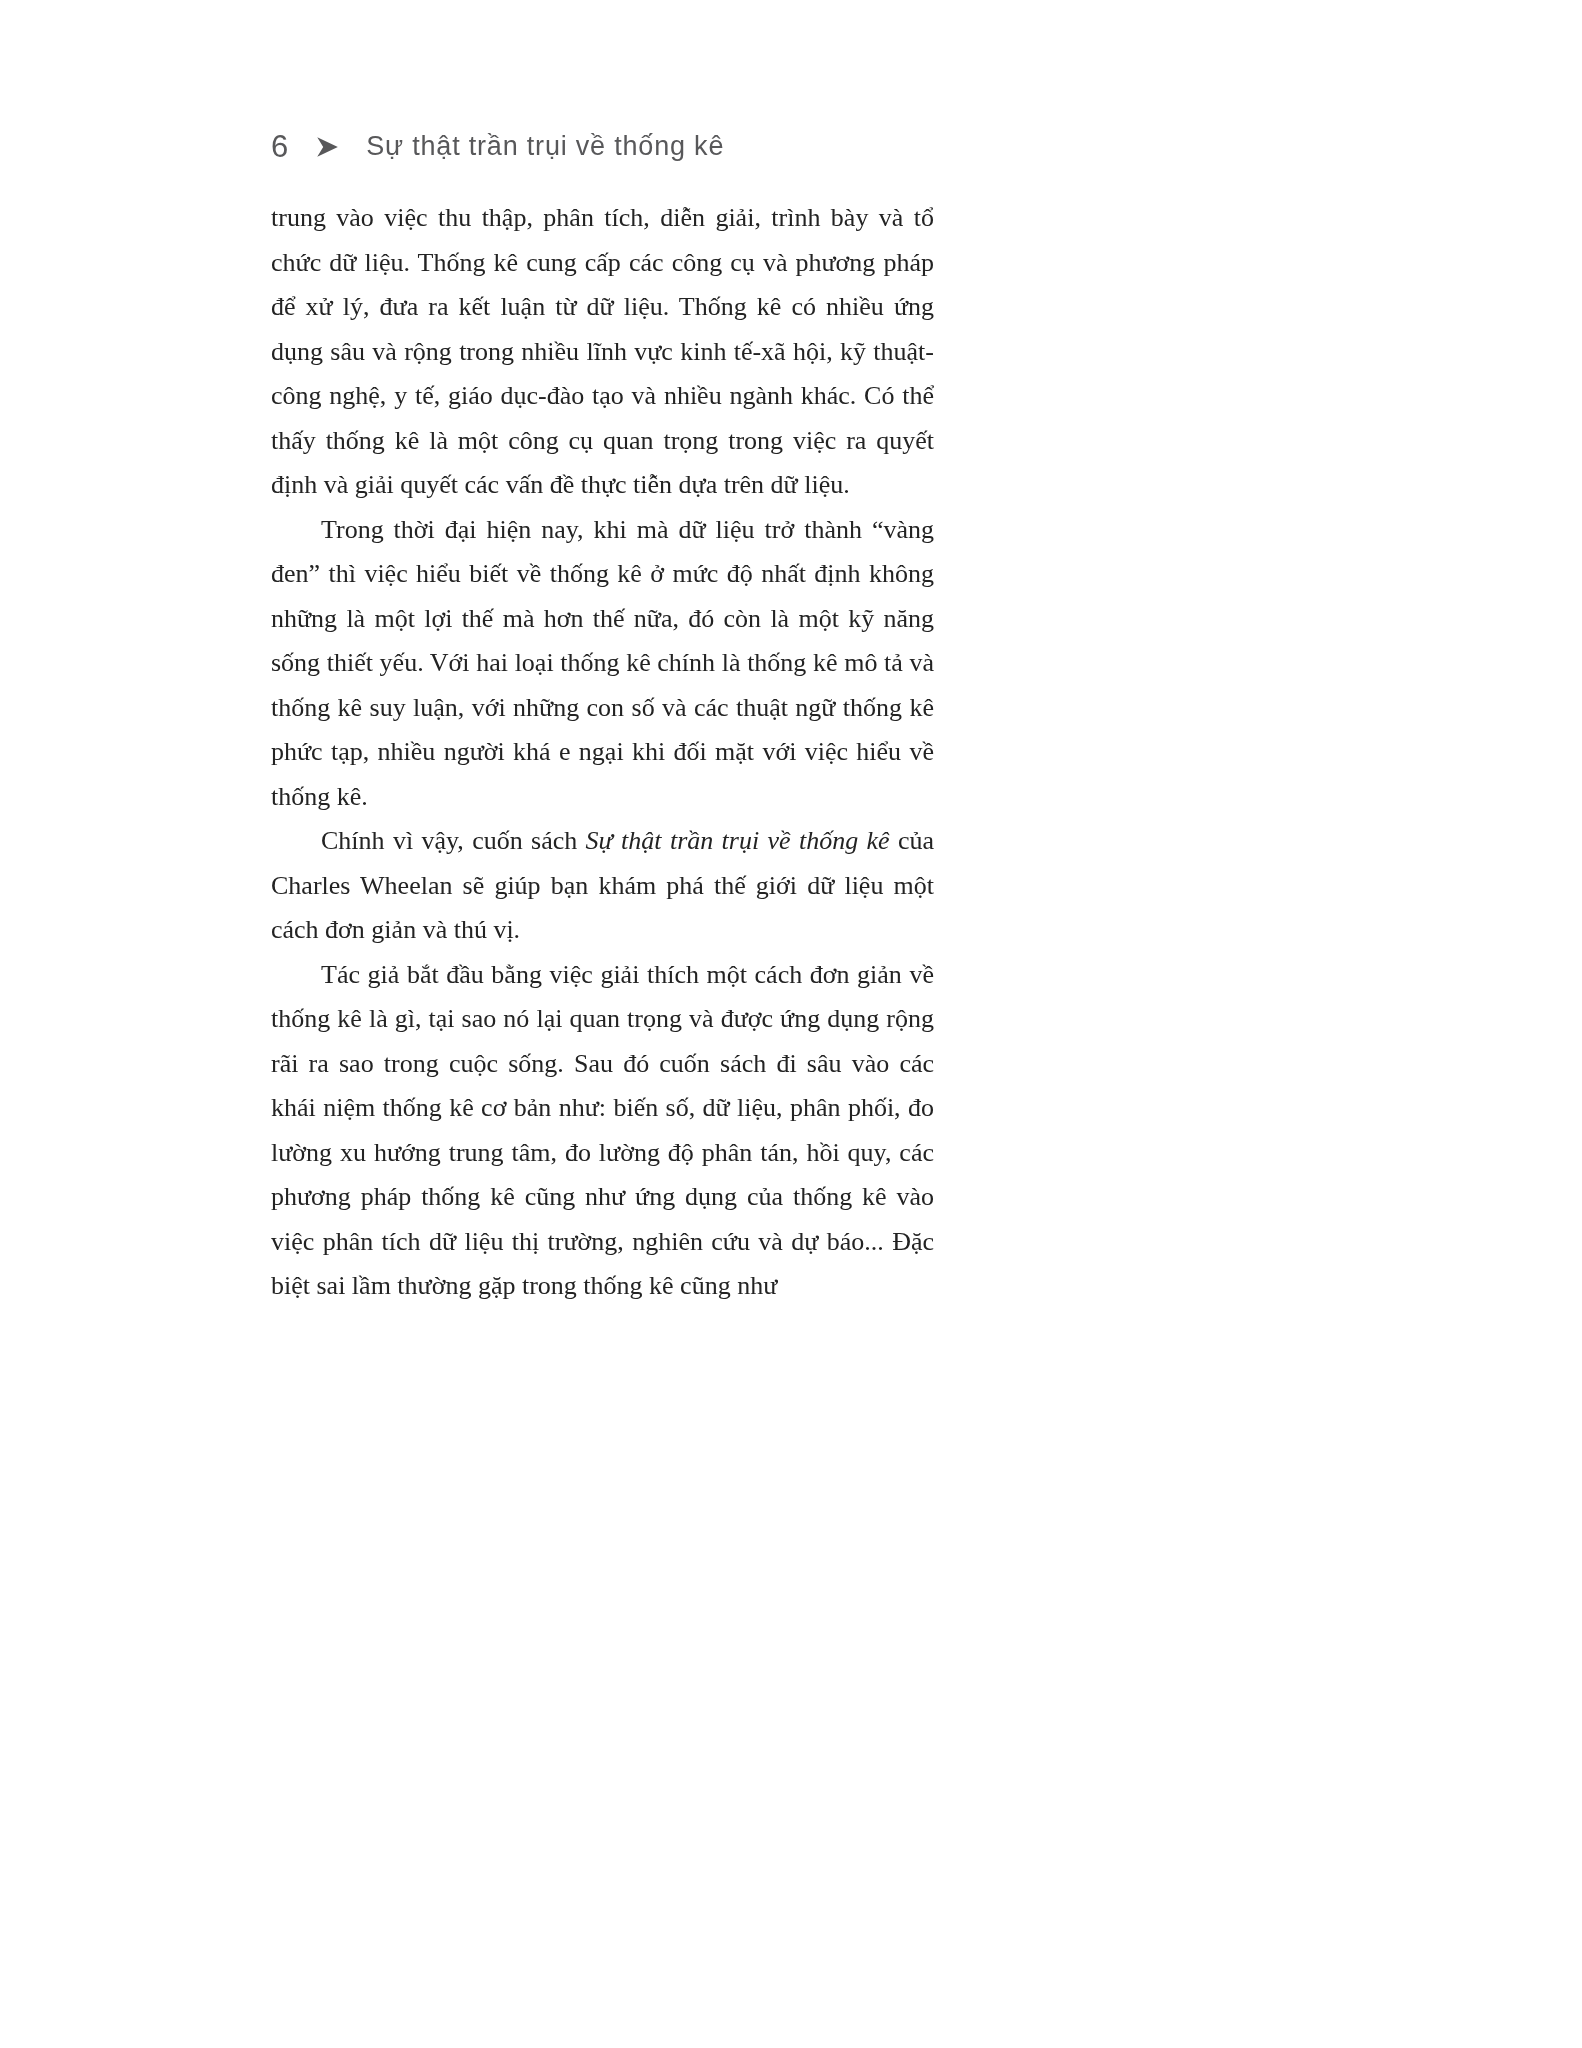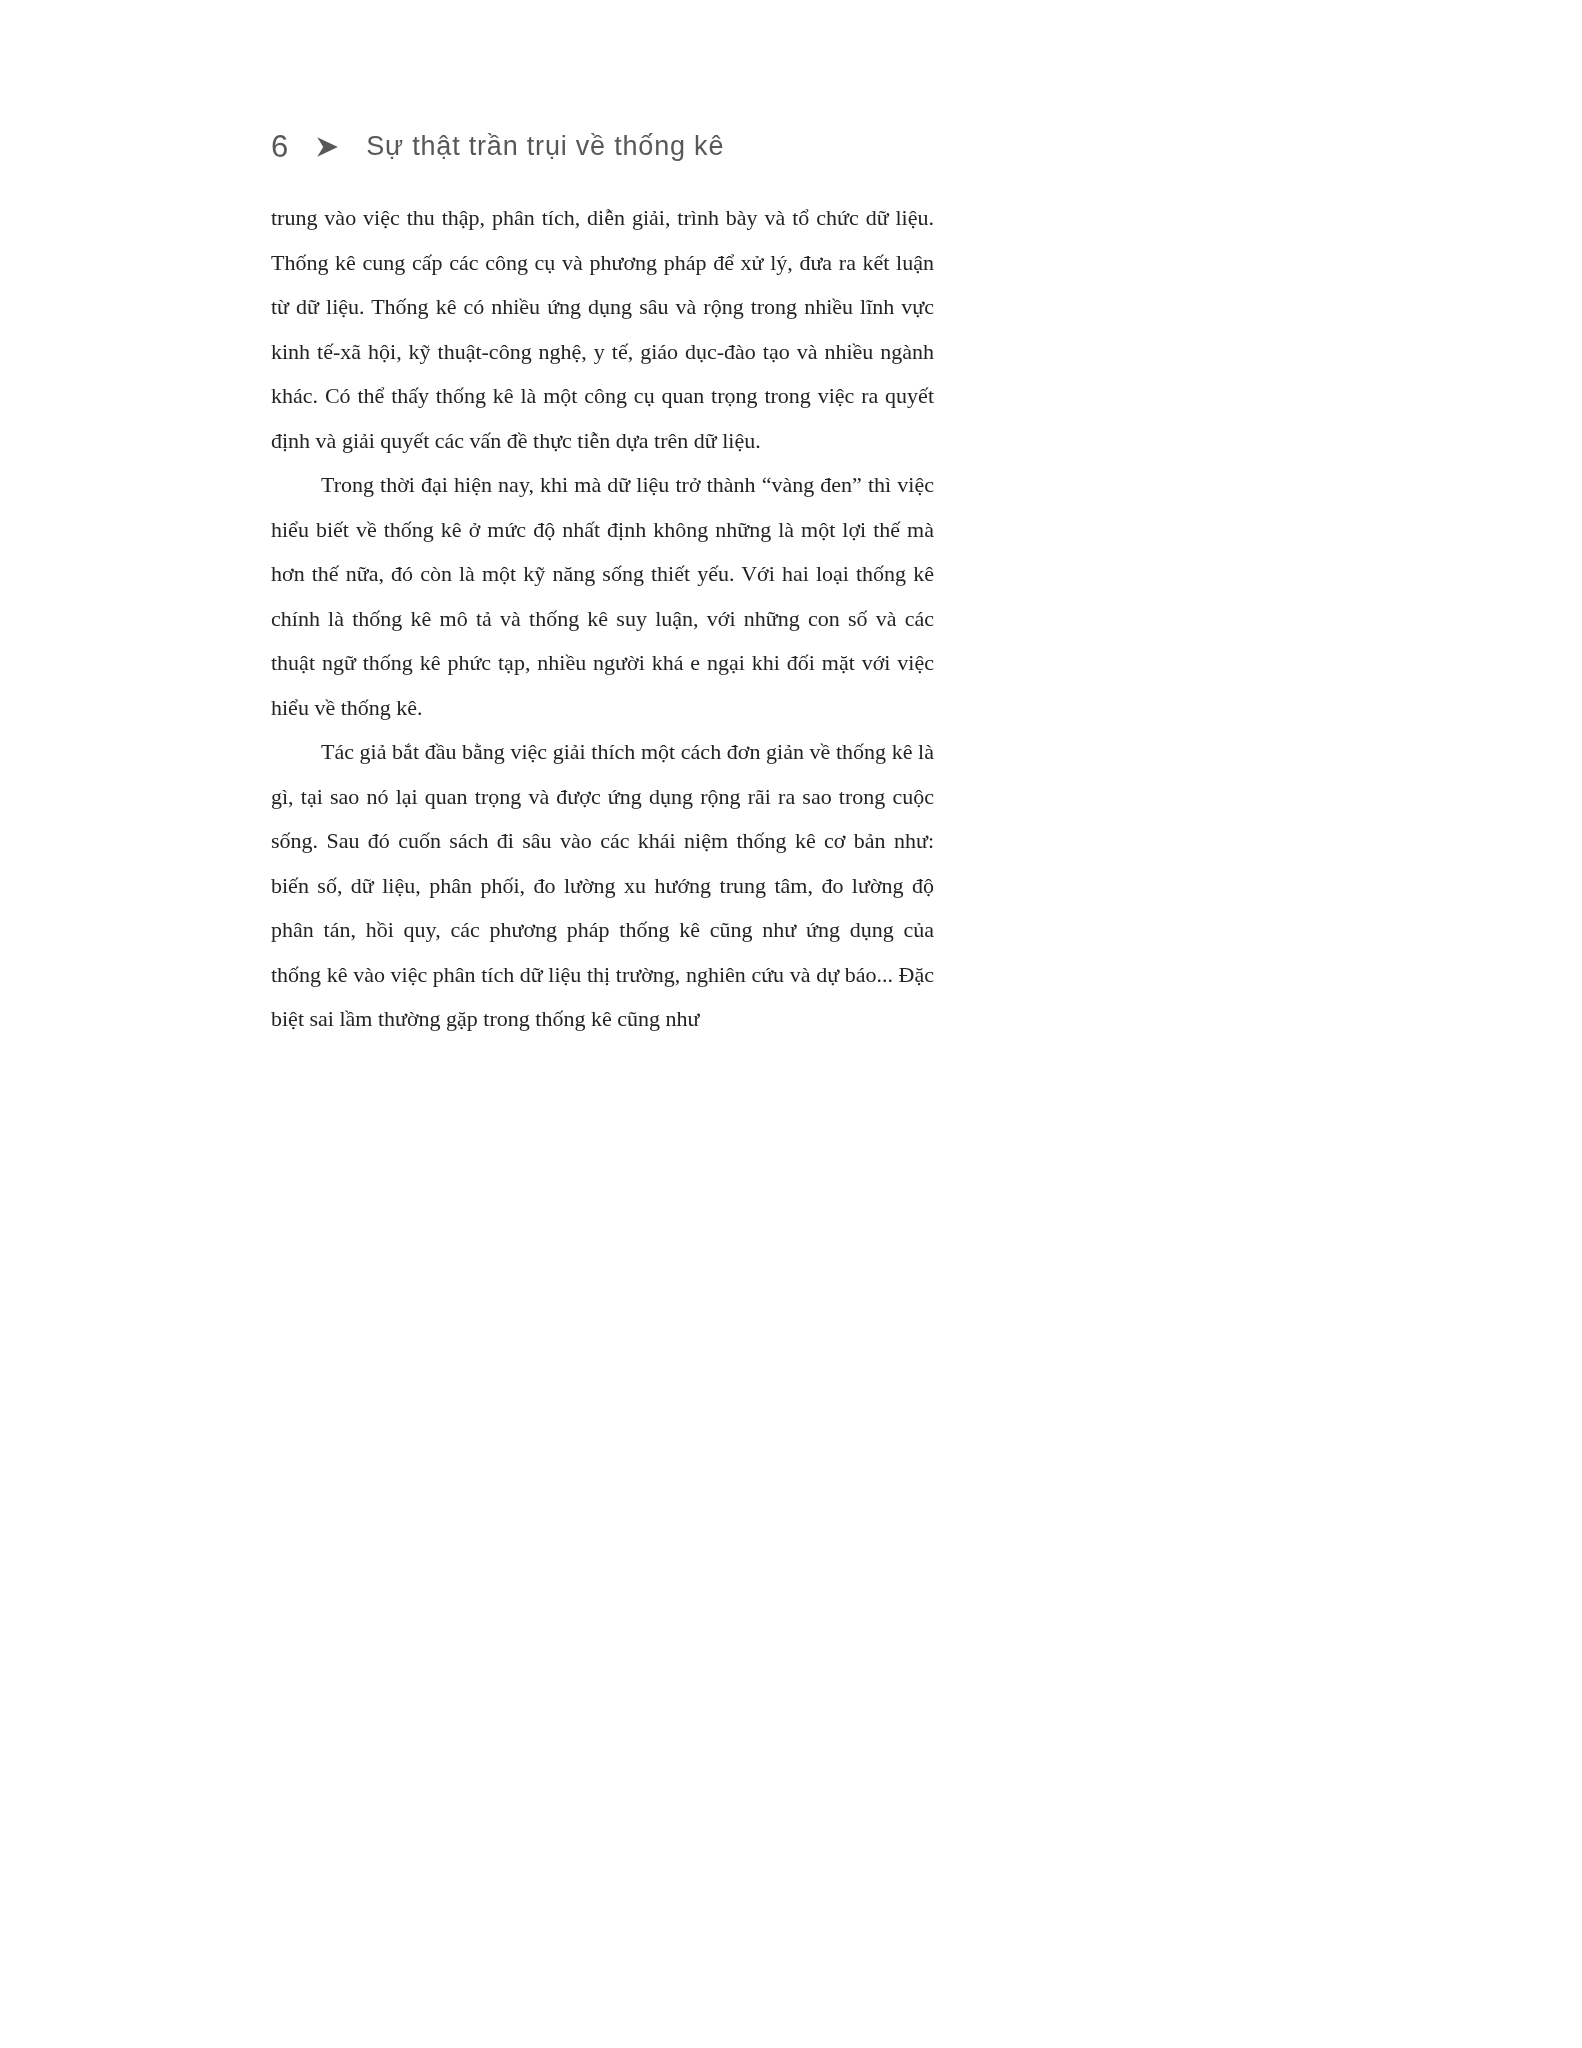--- a/index.html
+++ b/index.html
@@ -52,21 +52,21 @@
     letter-spacing: 0.8px;
     font-weight: 400;
   }
 
   .page-body {
     position: absolute;
     left: 271px;
     top: 196px;
     width: 663px;
     font-family: "Liberation Serif", serif;
-    font-size: 22px;
+    font-size: 26px;
     line-height: 44.5px;
     color: var(--body-text, #232323);
     text-align: justify;
   }
 
   .para {
     text-indent: 50px;
   }
 
   .para.no-indent {
@@ -91,18 +91,19 @@
     </span>
     <span class="running-head">Sự thật trần trụi về thống kê</span>
   </header>
 
   <main class="page-body">
 
     <p class="para no-indent">trung vào việc thu thập, phân tích, diễn giải, trình bày và tổ chức dữ liệu. Thống kê cung cấp các công cụ và phương pháp để xử lý, đưa ra kết luận từ dữ liệu. Thống kê có nhiều ứng dụng sâu và rộng trong nhiều lĩnh vực kinh tế-xã hội, kỹ thuật-công nghệ, y tế, giáo dục-đào tạo và nhiều ngành khác. Có thể thấy thống kê là một công cụ quan trọng trong việc ra quyết định và giải quyết các vấn đề thực tiễn dựa trên dữ liệu.</p>
 
     <p class="para">Trong thời đại hiện nay, khi mà dữ liệu trở thành “vàng đen” thì việc hiểu biết về thống kê ở mức độ nhất định không những là một lợi thế mà hơn thế nữa, đó còn là một kỹ năng sống thiết yếu. Với hai loại thống kê chính là thống kê mô tả và thống kê suy luận, với những con số và các thuật ngữ thống kê phức tạp, nhiều người khá e ngại khi đối mặt với việc hiểu về thống kê.</p>
 
+    <p class="para"><span>Chính vì vậy, cuốn sách </span><em class="book-title">Sự thật trần trụi về thống kê</em><span> của Charles Wheelan sẽ giúp bạn khám phá thế giới dữ liệu một cách đơn giản và thú vị.</span></p>
 
     <p class="para">Tác giả bắt đầu bằng việc giải thích một cách đơn giản về thống kê là gì, tại sao nó lại quan trọng và được ứng dụng rộng rãi ra sao trong cuộc sống. Sau đó cuốn sách đi sâu vào các khái niệm thống kê cơ bản như: biến số, dữ liệu, phân phối, đo lường xu hướng trung tâm, đo lường độ phân tán, hồi quy, các phương pháp thống kê cũng như ứng dụng của thống kê vào việc phân tích dữ liệu thị trường, nghiên cứu và dự báo... Đặc biệt sai lầm thường gặp trong thống kê cũng như</p>
 
   </main>
 
 </div>
 
 </body></html>

